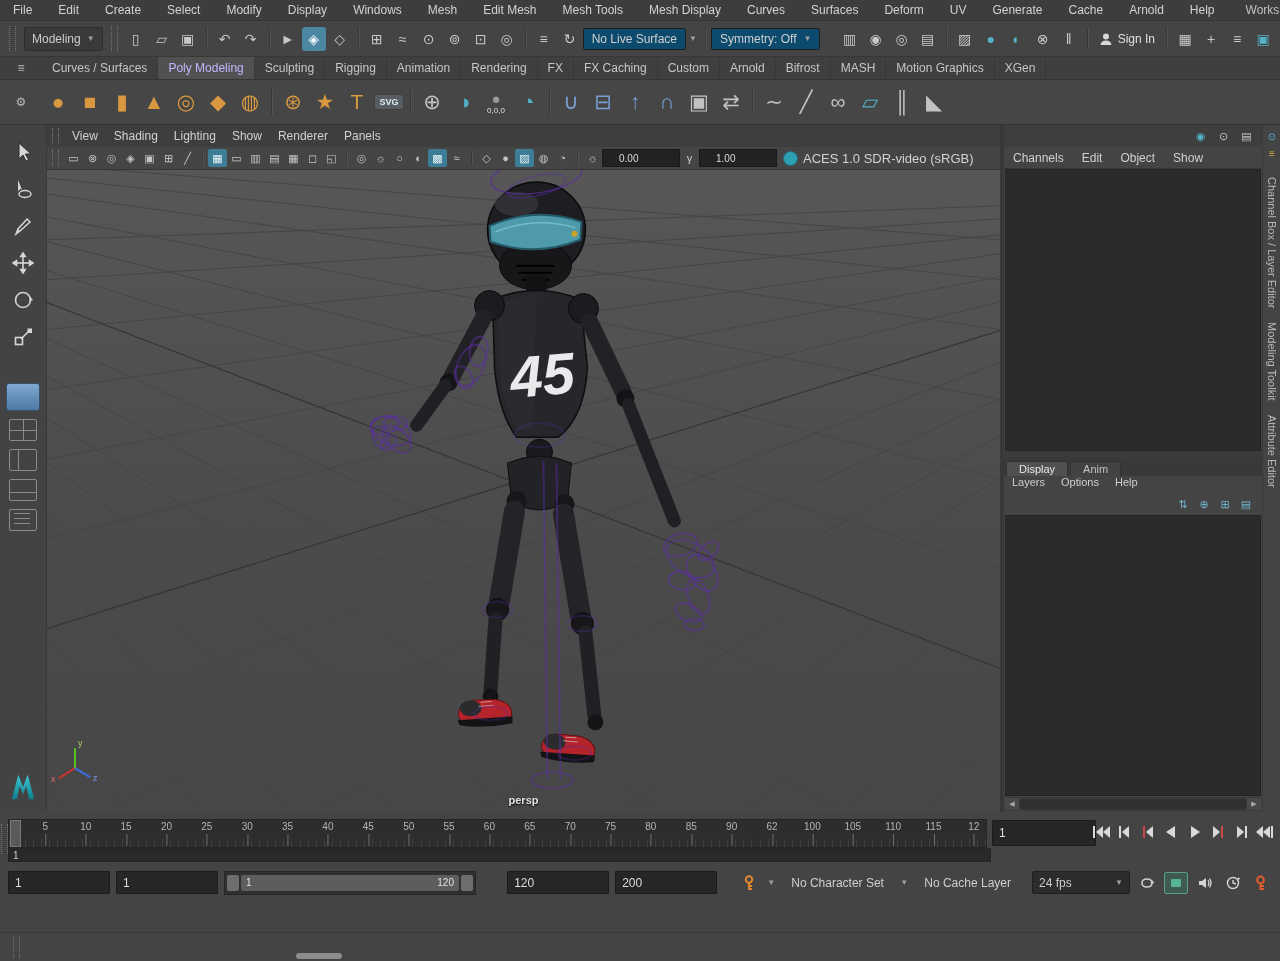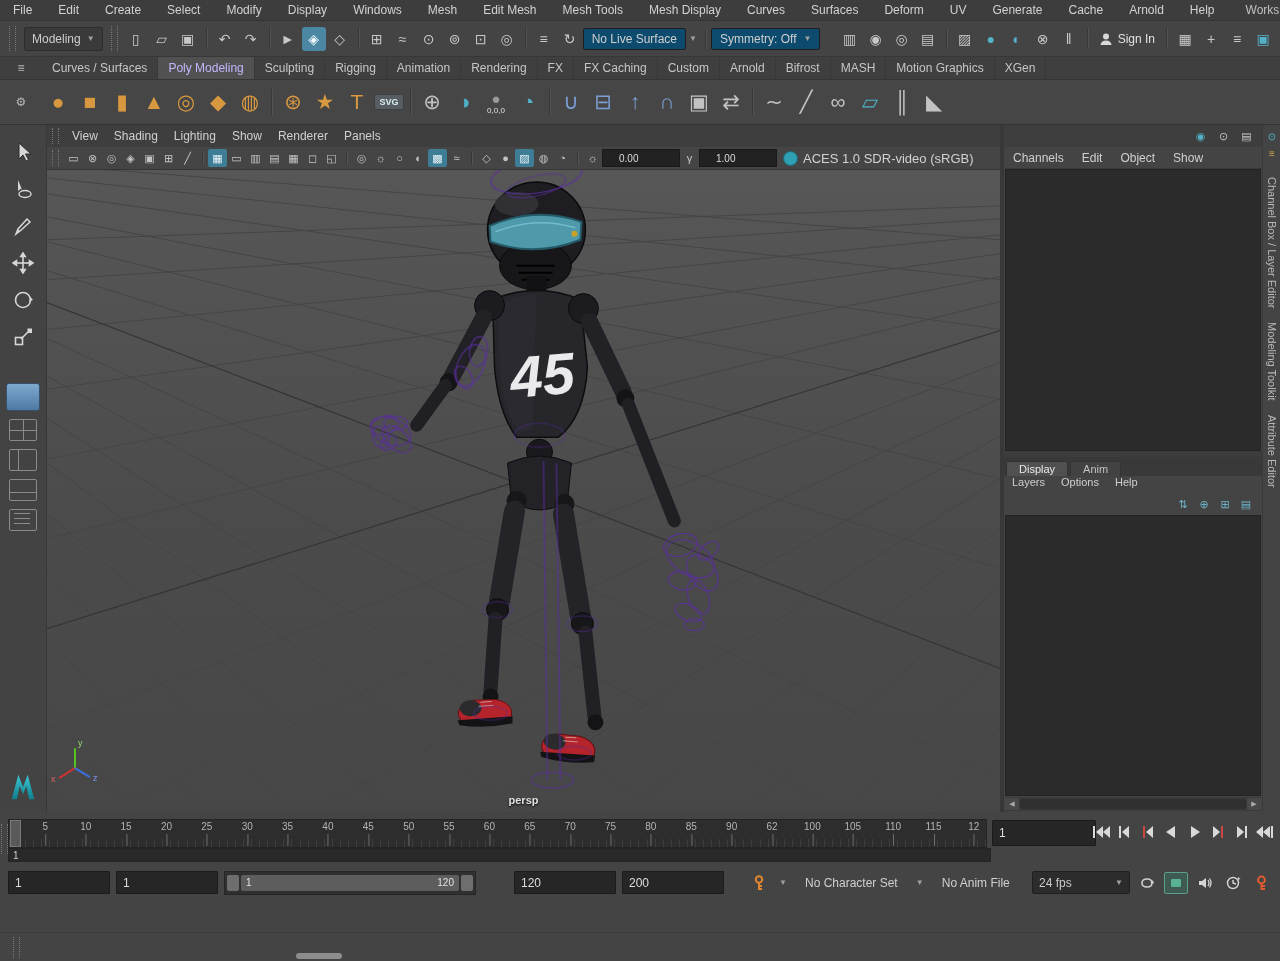--- a/index.html
+++ b/index.html
@@ -657,21 +657,21 @@
     <span class="mini-caret">
         <span class="caret">▼</span>
       </span>
     <div class="dd" style="background:transparent;border-color:transparent;">
       <span>No Character Set</span>
     </div>
     <span class="mini-caret">
         <span class="caret">▼</span>
       </span>
     <div class="dd" style="background:transparent;border-color:transparent;">
-      <span>No Anim File</span>
+      <span>No Cache Layer</span>
     </div>
     <span class="spacer"></span>
     <div class="fps-dd">
       <span>24 fps</span>
       <span class="caret">▼</span>
     </div>
     <span class="rb-icon">
       <svg width="18" height="12" viewBox="0 0 18 12">
           <path d="M4,6 Q4,2 9,2 Q14,2 14,6 Q14,10 9,10 Q4,10 4,6" fill="none" stroke="#cfcfcf" stroke-width="1.6"></path>
           <path d="M14,3 L16.5,6 L12.5,6.5 Z" fill="#cfcfcf"></path>

